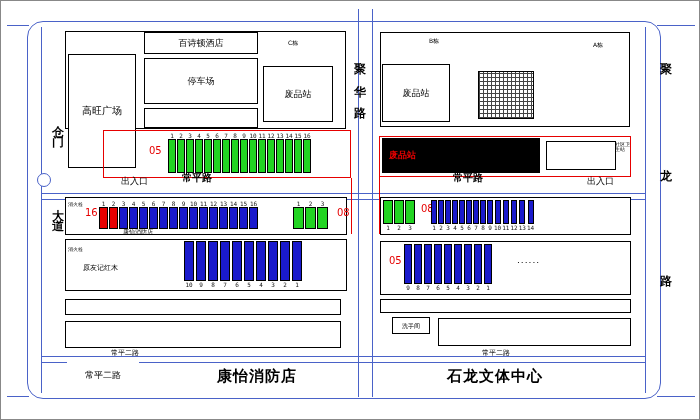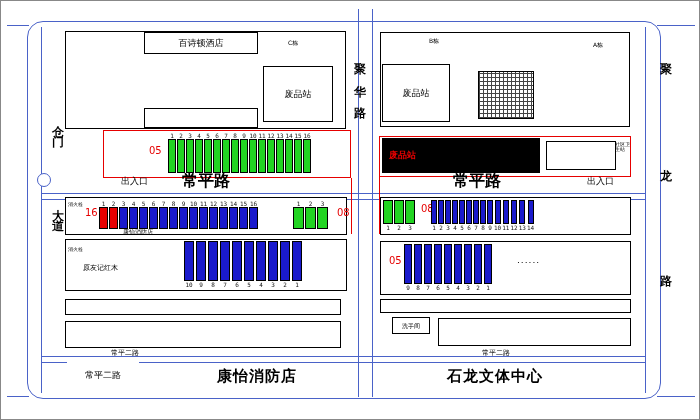--- a/index.html
+++ b/index.html
@@ -13,21 +13,21 @@
   .roundabout{width:12px;height:12px;border:1px solid var(--road);border-radius:50%;background:#fff;}
   .box{border:1px solid #000;background:#fff;box-sizing:border-box;}
   .cbox{display:flex;align-items:center;justify-content:center;text-align:center;}
   .redrect{border:1px solid var(--red);box-sizing:border-box;}
   .redline-v{border-left:1px solid var(--red);width:0;}
   .blackbar{background:#000;box-sizing:border-box;border:1px solid #000;}
   .hatch{border:1px solid #000;box-sizing:border-box;
     background-image:repeating-linear-gradient(0deg,#444 0 1px,transparent 1px 4px),
                      repeating-linear-gradient(90deg,#444 0 1px,transparent 1px 4px);}
   .vtext{writing-mode:vertical-rl;text-orientation:upright;font-weight:bold;font-size:12px;color:#000;}
-  .roadname{font-weight:bold;font-size:16px;color:#000;}
+  .roadname{font-weight:bold;font-size:10px;color:#000;}
   .small{font-size:9px;color:#000;}
   .tiny{font-size:6px;color:#000;line-height:7px;}
   .micro{font-size:5px;color:#000;line-height:5px;}
   .zone{color:var(--red);font-size:10px;font-weight:normal;line-height:8px;text-align:center;}
   .bigname{font-weight:bold;font-size:15px;color:#000;letter-spacing:1px;}
   .stall-row{display:flex;align-items:flex-start;}
   .stall-cell{display:flex;flex-direction:column;align-items:center;}
   .stall-num{font-size:6px;line-height:7px;color:#111;font-family:"DejaVu Sans Mono",monospace;}
   .stall-bar{border:1px solid #000;box-sizing:border-box;}
   .dots{font-size:9px;color:#000;letter-spacing:1px;}
@@ -53,20 +53,22 @@
   <div class="abs roundabout" style="left:36px;top:172px"></div>
 
   <div class="abs vtext" style="left:48px;top:114px;letter-spacing:10px">仓门</div>
   <div class="abs vtext" style="left:48px;top:198px;letter-spacing:10px">大道</div>
   <div class="abs vtext" style="left:350px;top:52px;letter-spacing:22px">聚华路</div>
   <div class="abs vtext" style="left:656px;top:52px;letter-spacing:106px">聚龙路</div>
 
   <div class="abs box" style="left:64px;top:30px;width:281px;height:98px"></div>
   <div class="abs box cbox small" style="left:143px;top:31px;width:114px;height:22px">百诗顿酒店</div>
   <div class="abs tiny" style="left:287px;top:38px">C栋</div>
+  <div class="abs box cbox" style="left:67px;top:53px;width:68px;height:114px;font-size:10px">高旺广场</div>
+  <div class="abs box cbox small" style="left:143px;top:57px;width:114px;height:46px">停车场</div>
   <div class="abs box" style="left:143px;top:107px;width:114px;height:20px"></div>
   <div class="abs box cbox small" style="left:262px;top:65px;width:70px;height:56px">废品站</div>
 
   <div class="abs box" style="left:379px;top:31px;width:250px;height:95px"></div>
   <div class="abs tiny" style="left:428px;top:36px">B栋</div>
   <div class="abs tiny" style="left:592px;top:40px">A栋</div>
   <div class="abs box cbox small" style="left:381px;top:63px;width:68px;height:58px">废品站</div>
   <div class="abs hatch" style="left:477px;top:70px;width:56px;height:48px"></div>
 
   <div class="abs redrect" style="left:102px;top:129px;width:248px;height:48px"></div>

